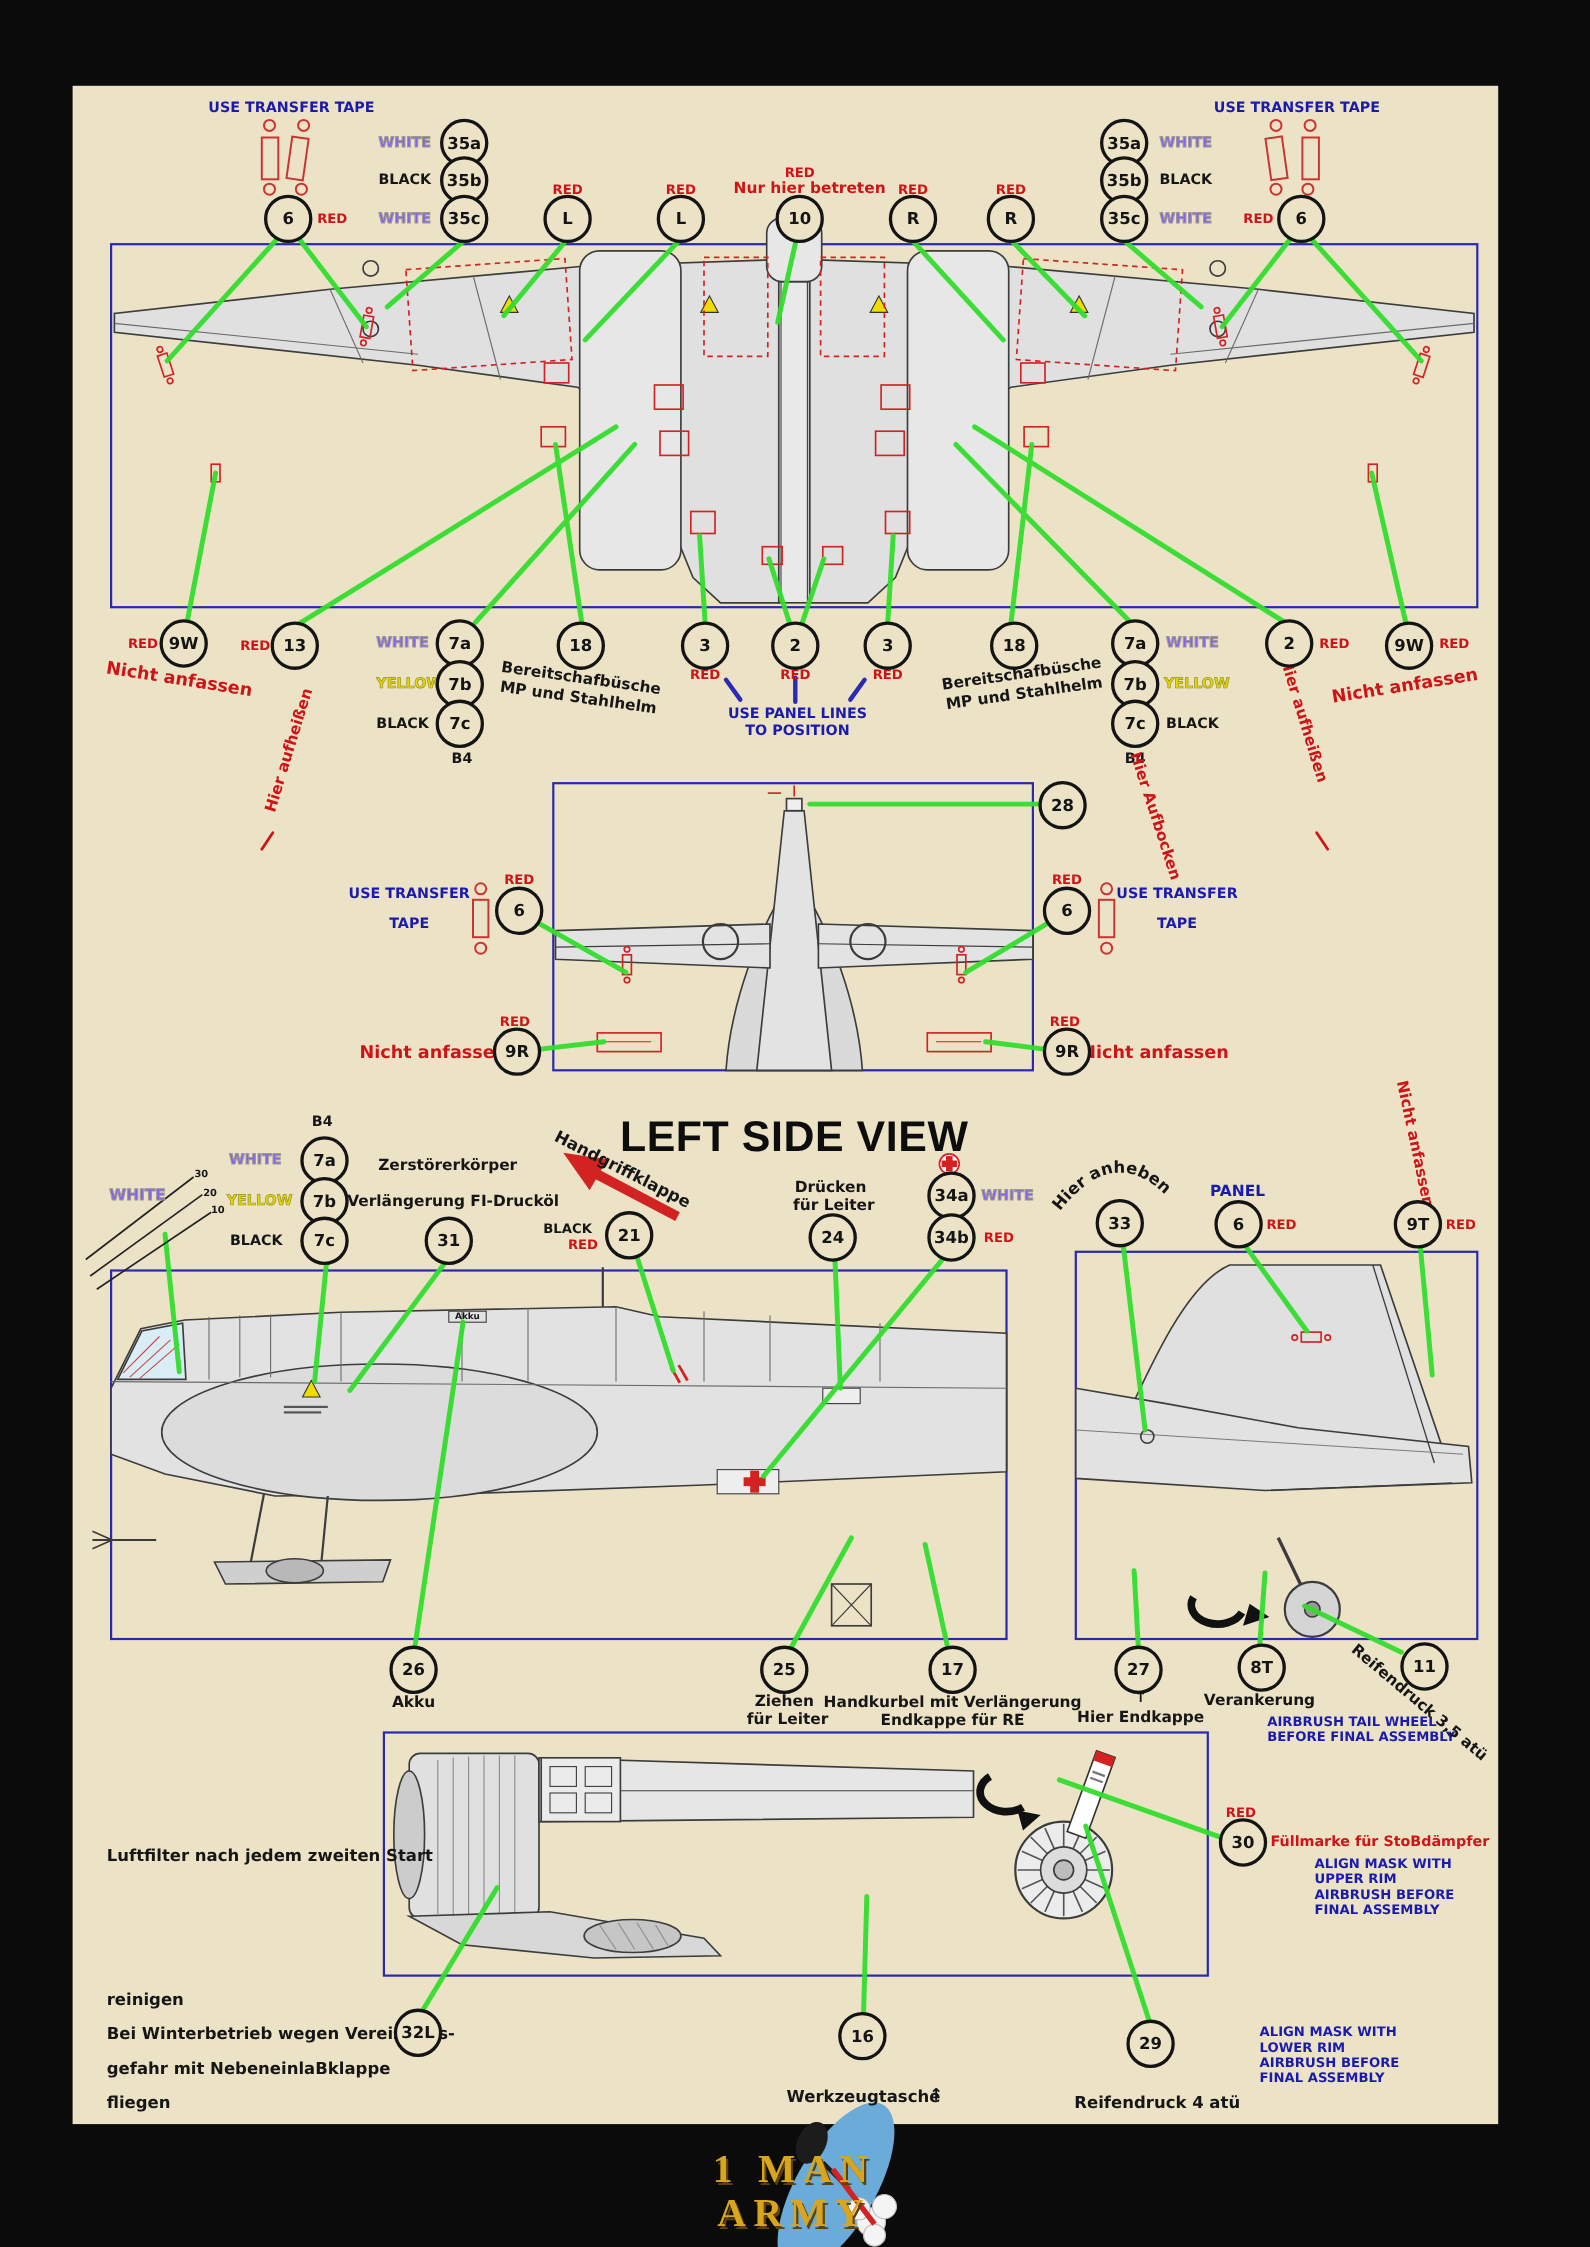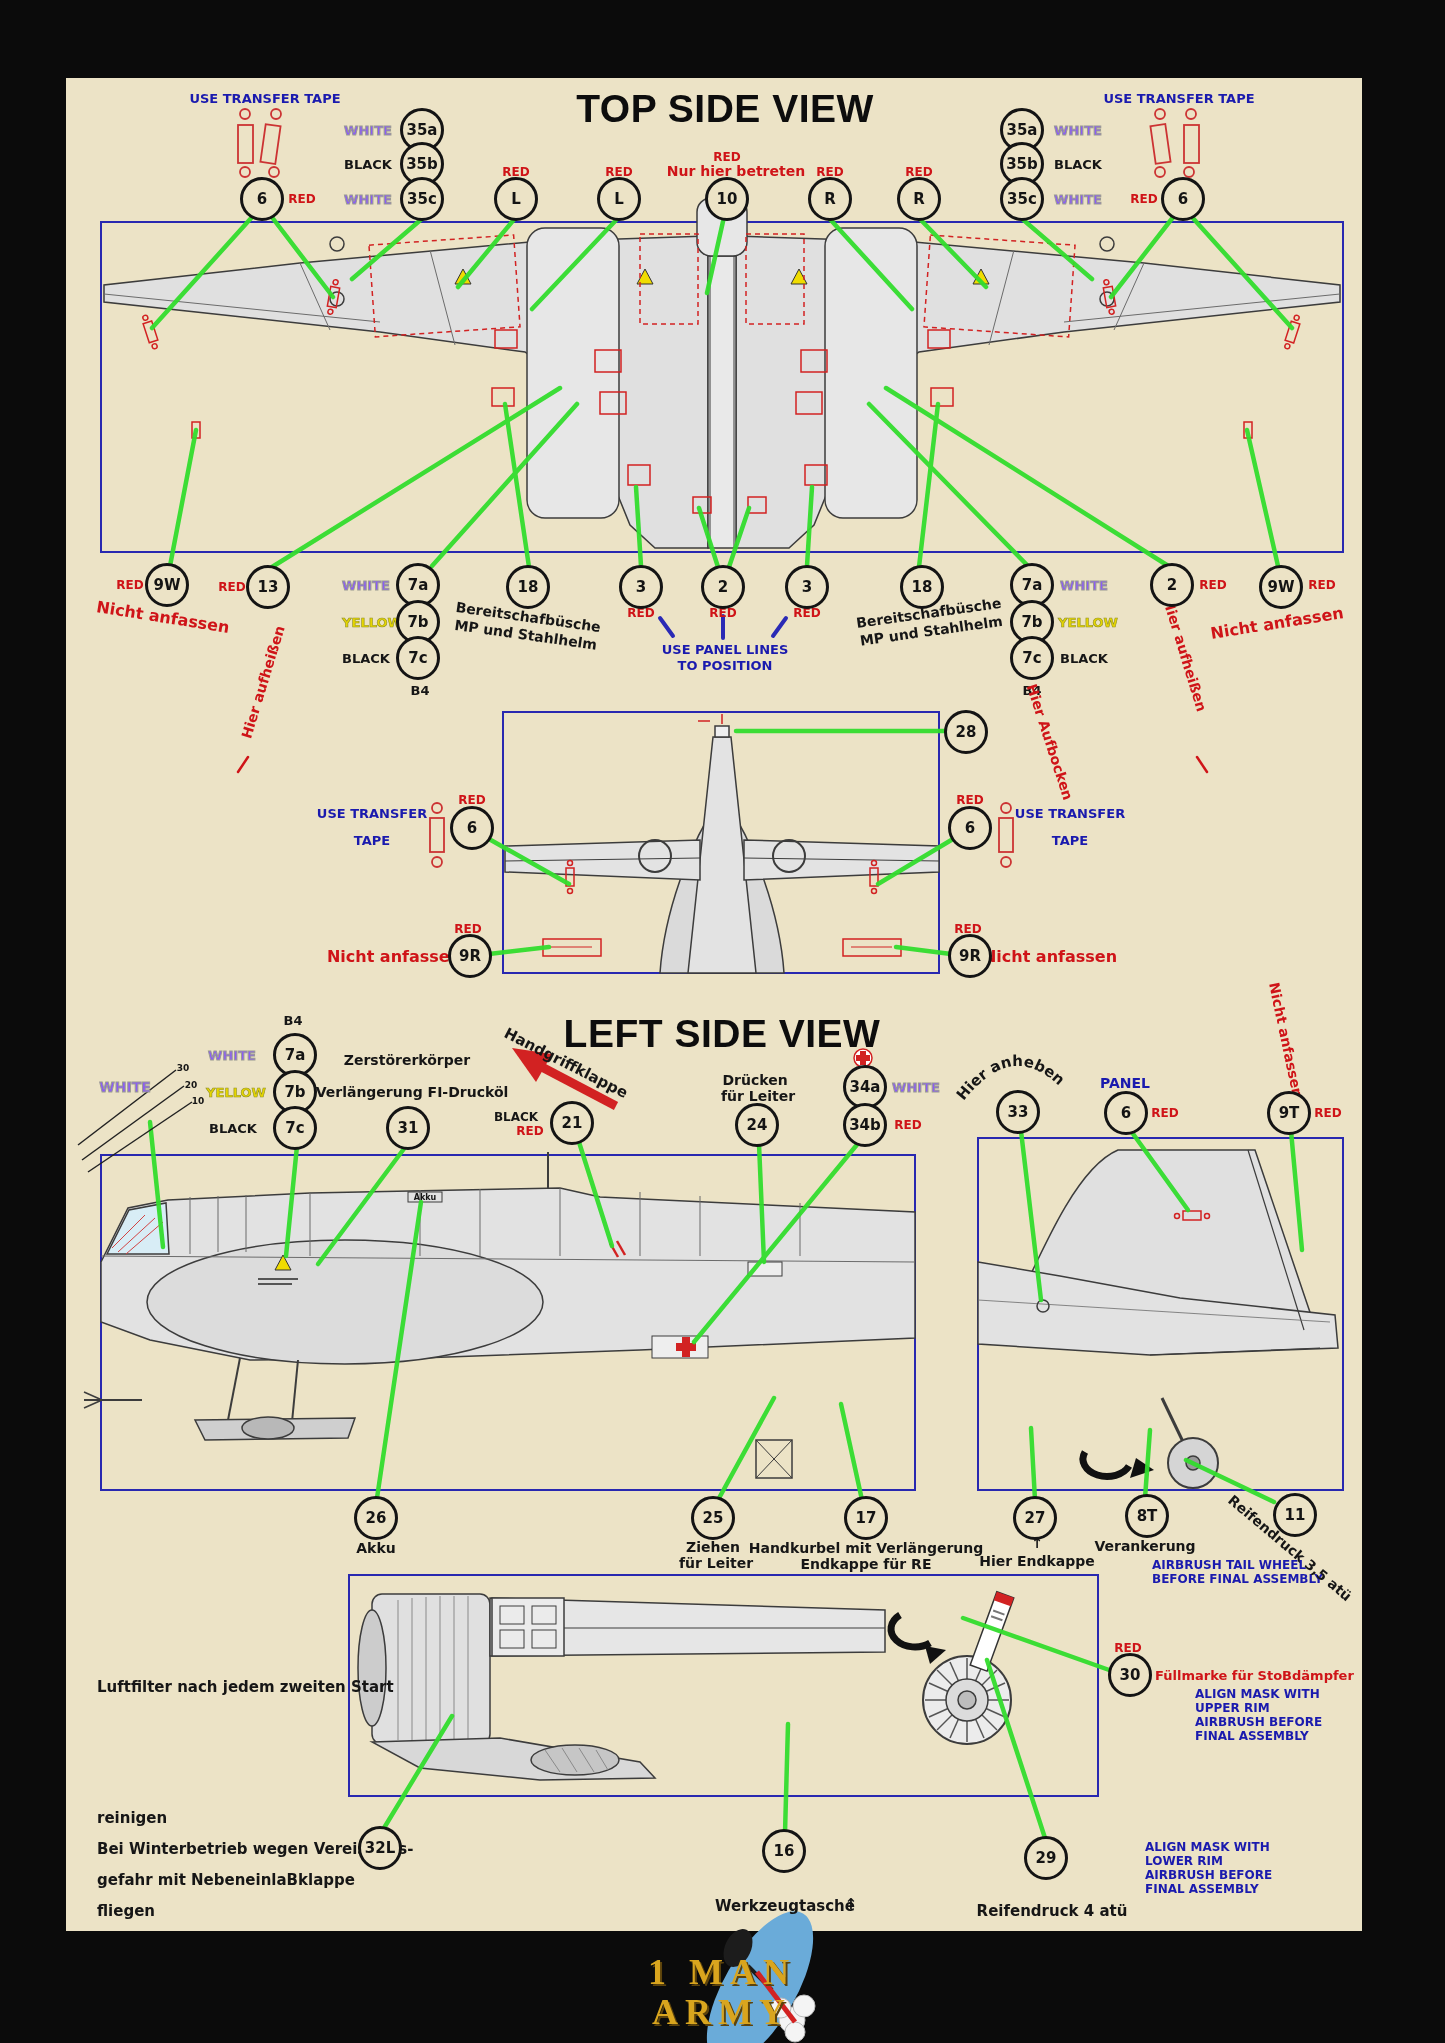--- a/index.html
+++ b/index.html
@@ -391,21 +391,20 @@
   <div class="lbl blue" style="left:265px;top:98px">USE TRANSFER TAPE</div>
   <div class="co" style="left:262px;top:199px">6</div>
   <div class="lbl red s12" style="left:302px;top:199px">RED</div>
   <div class="lbl wht" style="left:368px;top:130px">WHITE</div>
   <div class="co" style="left:422px;top:130px">35a</div>
   <div class="lbl" style="left:368px;top:164px">BLACK</div>
   <div class="co" style="left:422px;top:164px">35b</div>
   <div class="lbl wht" style="left:368px;top:199px">WHITE</div>
   <div class="co" style="left:422px;top:199px">35c</div>
 
-  <div class="lbl title" style="left:725px;top:109px">TOP SIDE VIEW</div>
 
   <div class="lbl red s12" style="left:516px;top:172px">RED</div>
   <div class="co" style="left:516px;top:199px">L</div>
   <div class="lbl red s12" style="left:619px;top:172px">RED</div>
   <div class="co" style="left:619px;top:199px">L</div>
   <div class="lbl red s12" style="left:727px;top:157px">RED</div>
   <div class="lbl red s14" style="left:736px;top:171px">Nur hier betreten</div>
   <div class="co" style="left:727px;top:199px">10</div>
   <div class="lbl red s12" style="left:830px;top:172px">RED</div>
   <div class="co" style="left:830px;top:199px">R</div>

